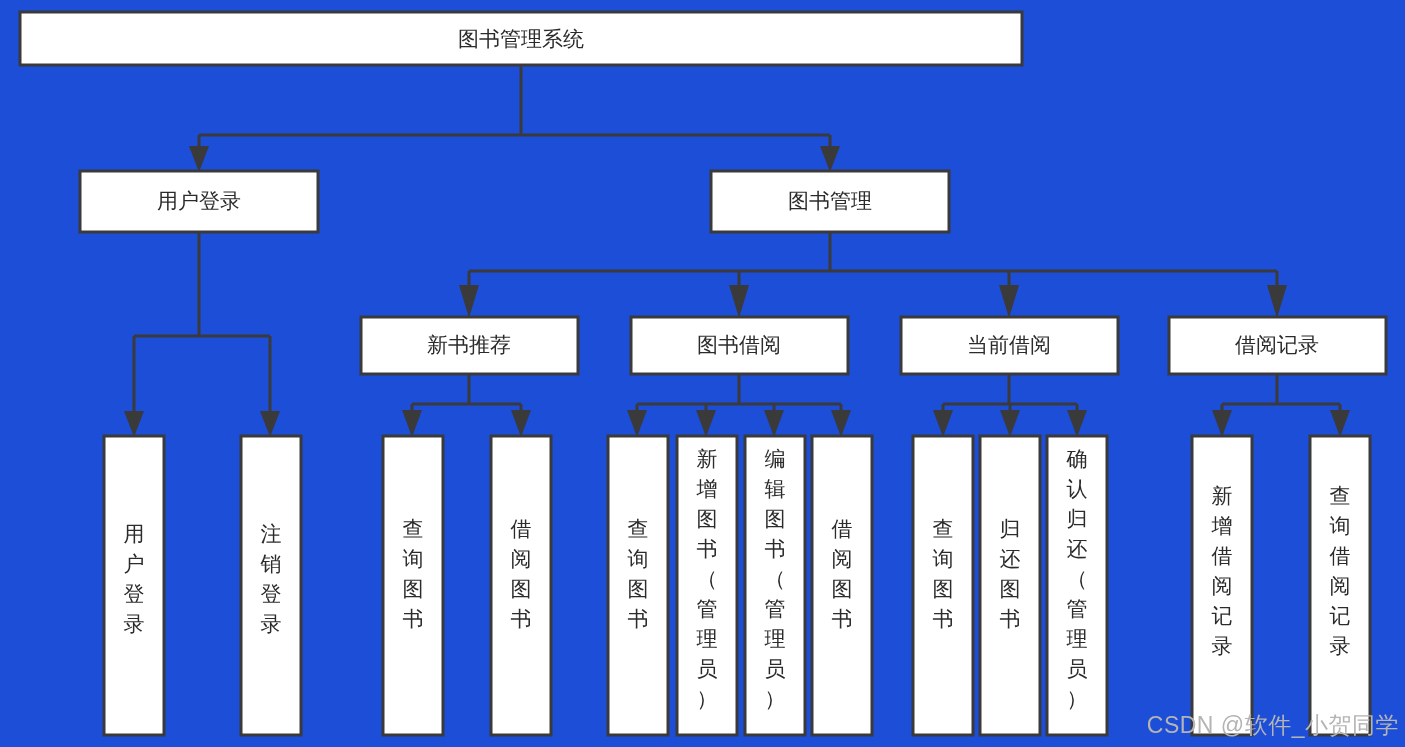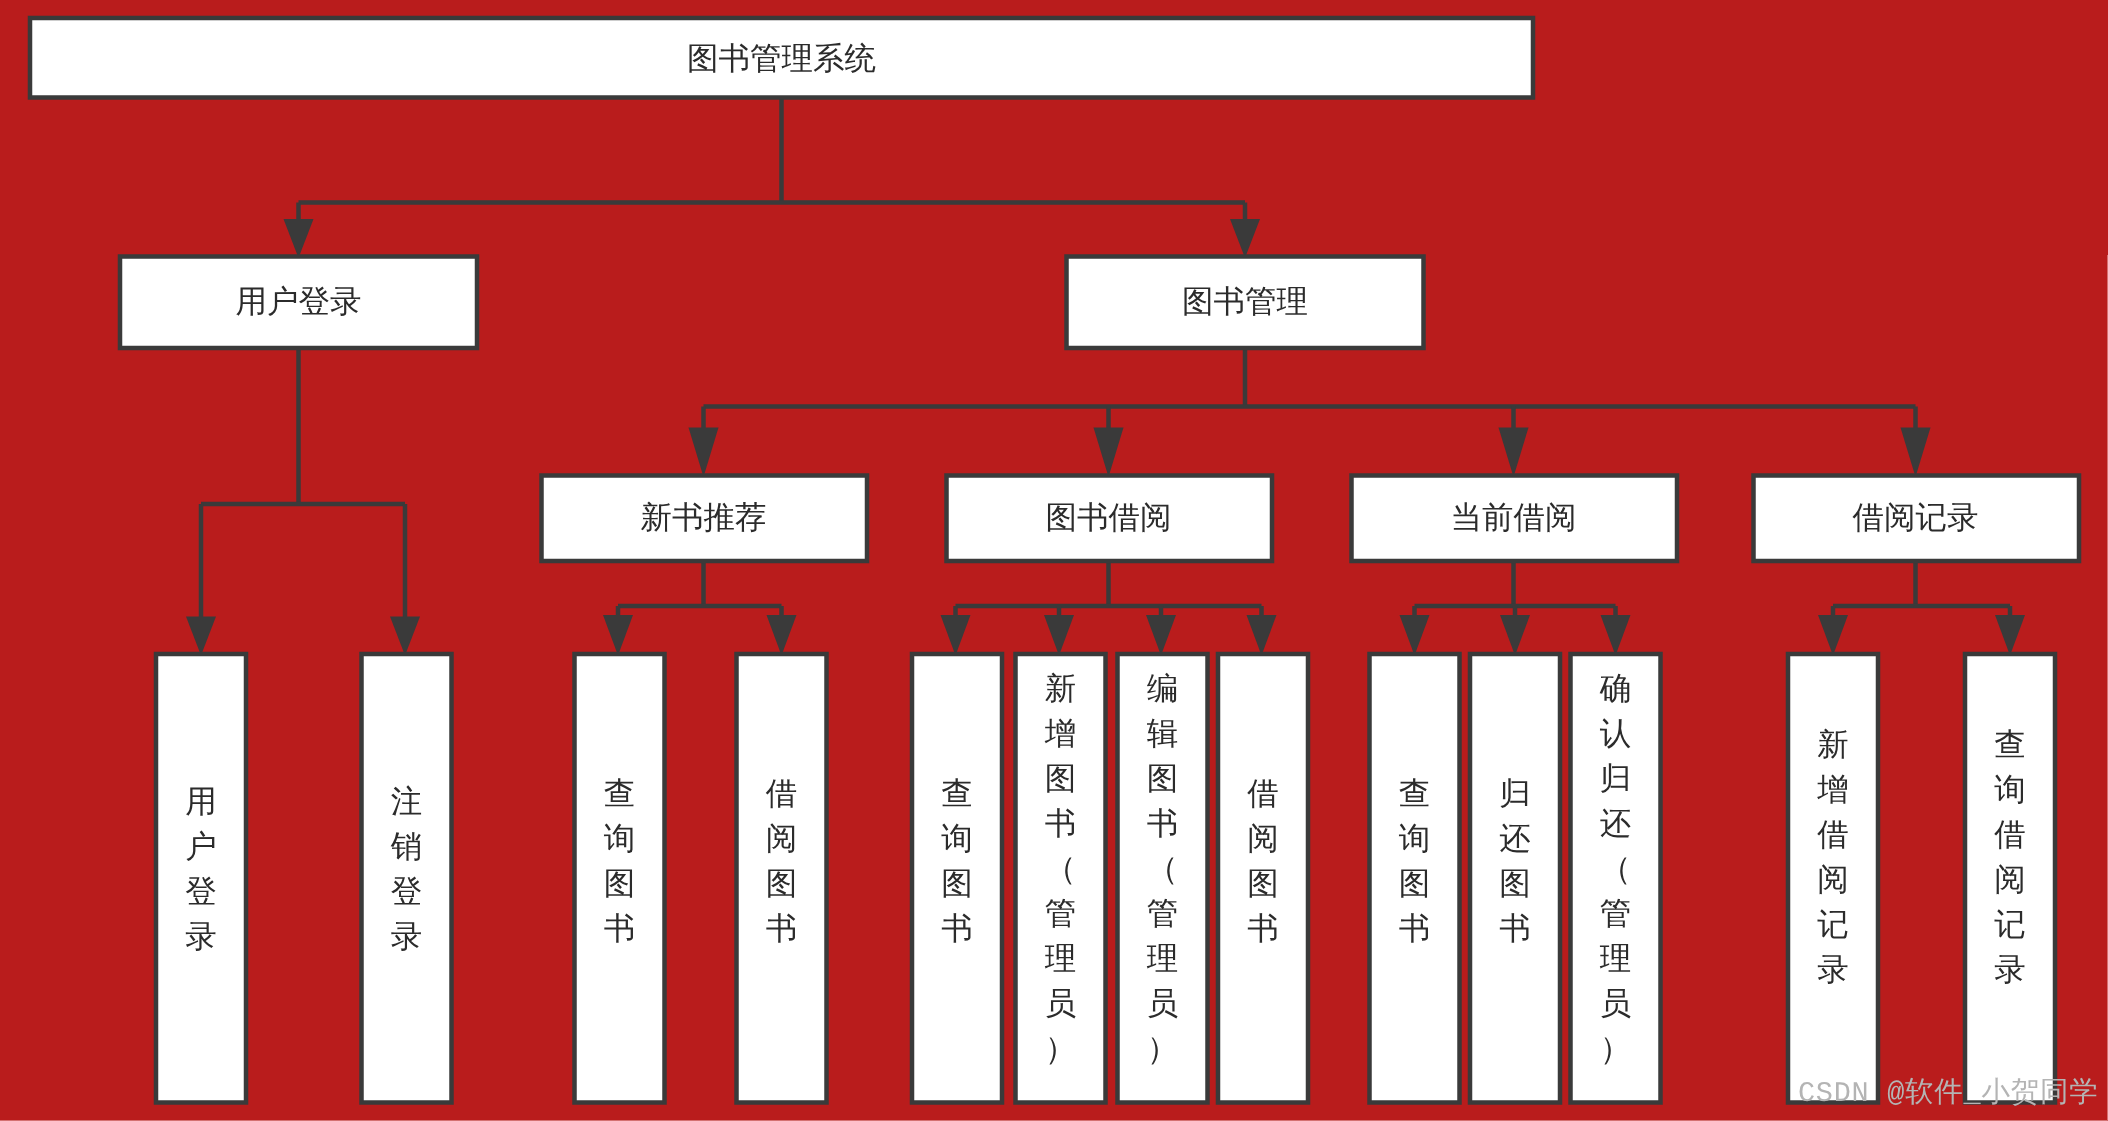--- a/index.html
+++ b/index.html
@@ -1,21 +1,21 @@
 <!DOCTYPE html>
 <html><head>
 <meta charset="utf-8">
 <style>
   html,body{margin:0;padding:0;background:#ffffff;}
   body{
     width:1405px;height:747px;overflow:hidden;
     font-family:"DejaVu Sans","Liberation Sans",sans-serif;
     background:#ffffff;
   }
-  #diagram-root{position:relative;width:1405px;height:747px;background:#b91c1c;}
+  #diagram-root{position:relative;width:1405px;height:747px;background:#1d4ed8;}
   svg#flow{position:absolute;left:0;top:0;width:1405px;height:747px;display:block;}
   .node-box{fill:#ffffff;stroke:#3a3a3a;stroke-width:3;}
   .connector{stroke:#3a3a3a;stroke-width:3;fill:none;stroke-linecap:butt;}
   .arrow-head{fill:#3a3a3a;stroke:none;}
   .node-label{
     fill:#2b2b2b;
     font-family:"DejaVu Sans","Liberation Sans",sans-serif;
     font-size:21px;
     text-anchor:middle;
     dominant-baseline:middle;
@@ -23,22 +23,22 @@
   .leaf-label{
     fill:#2b2b2b;
     font-family:"DejaVu Sans","Liberation Sans",sans-serif;
     font-size:21px;
     text-anchor:middle;
   }
   .watermark{
     position:absolute;
     right:6px;bottom:6px;
     color:#b4b4b4;
-    font-size:19px;
-    font-family:Liberation Mono, monospace;
+    font-size:23px;
+    font-family:Liberation Sans, sans-serif;
     letter-spacing:0.5px;
     white-space:nowrap;
     pointer-events:none;
     text-align:right;
   }
 </style>
 </head>
 <body>
 
 <div id="diagram-root">

